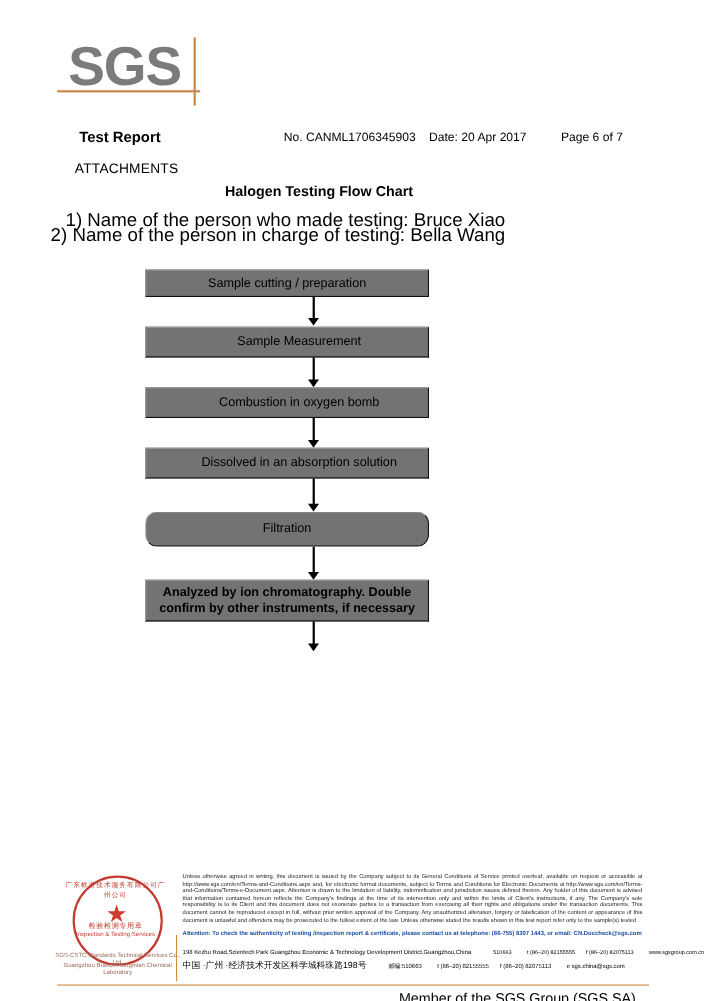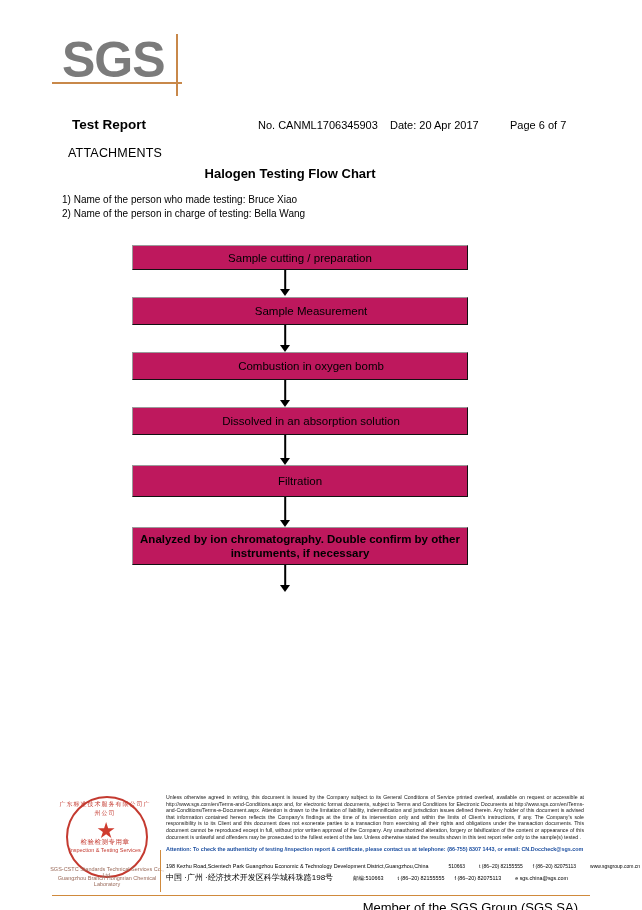--- a/index.html
+++ b/index.html
@@ -102,53 +102,54 @@
     left: 0px;
     top: 166px;
     width: 580px;
     text-align: center;
     font-size: 13px;
     font-weight: bold;
   }
 
   .person-lines {
     position: absolute;
-    left: 62px;
+    left: 46px;
     top: 193px;
-    font-size: 10px;
+    font-size: 17px;
     line-height: 14px;
+    text-align: right;
   }
 
   
   .flow {
     position: absolute;
     left: 132px;
     top: 245px;
     width: 308px;
   }
   .flow-box {
     position: relative;
-    width: 336px;
+    width: 258px;
     box-sizing: border-box;
     border-top: 1.5px solid #9a9a9a;
     border-left: 1.5px solid #9a9a9a;
     border-right: 1.5px solid #111111;
     border-bottom: 1.5px solid #111111;
-    background: #be185d;
+    background: #737373;
     display: flex;
     align-items: center;
     justify-content: center;
     text-align: center;
     font-size: 11.5px;
     line-height: 14px;
     padding: 0 6px;
   }
   .h-tall { height: 25px; }
   .h-med  { height: 28px; padding-left: 28px; }
-  .h-big  { height: 32px; }
+  .h-big  { height: 32px; border-radius: 11px; }
   .h-two  { height: 38px; font-weight: bold; }
 
   .connector {
     position: relative;
     width: 306px;
     display: flex;
     justify-content: center;
   }
   .c-med   { height: 27px; }
   .c-long  { height: 30px; }

